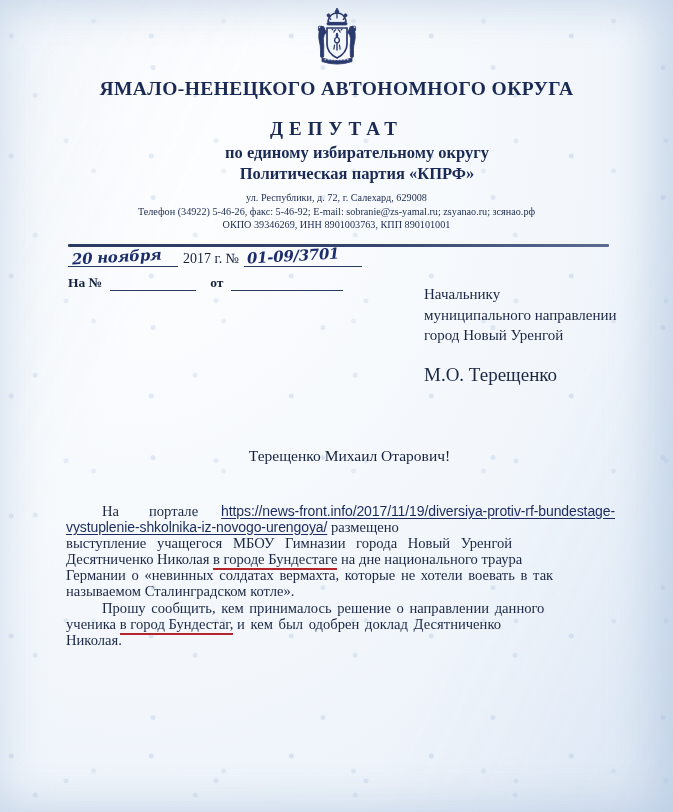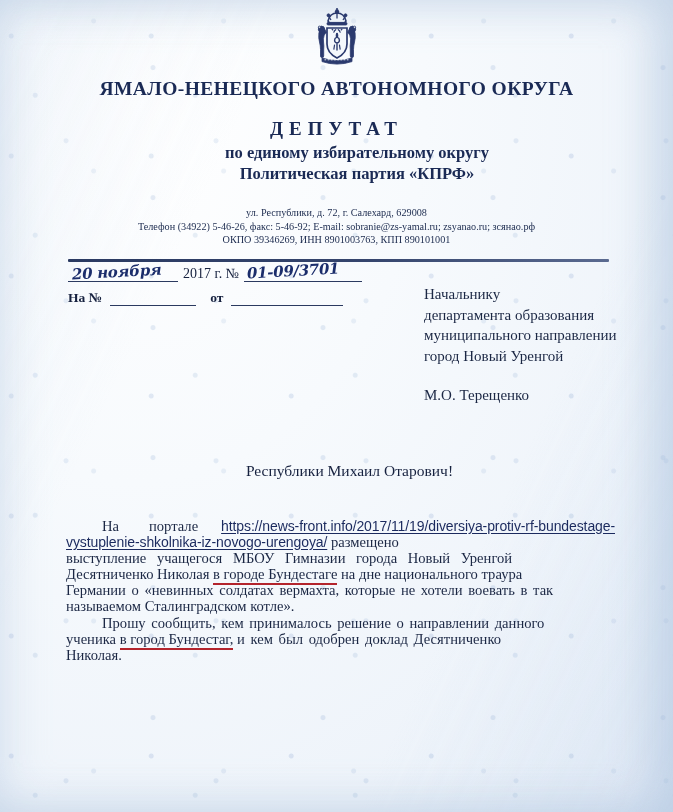--- a/index.html
+++ b/index.html
@@ -84,21 +84,21 @@
     color: #1a2a55;
     margin-top: 2px;
   }
   .dep-sub .ln { display: block; margin-left: 41px; }
 
   .contacts {
     text-align: center;
     font-size: 10.2px;
     line-height: 13.5px;
     color: #202f52;
-    margin-top: 22px;
+    margin-top: 7px;
   }
   .contacts .ln { display: block; }
 
   
   .rule {
     margin: 12px 64px 0 68px;
     height: 3px;
     background: linear-gradient(90deg, #2a3a62 0%, #35456d 55%, #5a6a90 100%);
     border-radius: 1px;
   }
@@ -148,21 +148,21 @@
     left: 424px;
     top: 284px;
     width: 240px;
     font-size: 15px;
     line-height: 20.5px;
     color: #1b2744;
   }
   .addressee .ln { display: block; }
   .addressee-name {
     margin-top: 19px;
-    font-size: 15px;
+    font-size: 19px;
   }
 
   
   .greeting {
     text-align: center;
     font-size: 15.5px;
     margin-top: 0;
     padding-left: 26px;
   }
 
@@ -284,28 +284,27 @@
       <div class="ref-line2">
         <span>На №</span>
         <span class="blank" style="width:86px; margin-left:8px;"></span>
         <span style="margin-left:14px;">от</span>
         <span class="blank" style="width:112px; margin-left:8px;"></span>
       </div>
     </div>
 
     <div class="addressee">
       <span class="ln">Начальнику</span>
-      <span class="ln">департамента образования</span>
       <span class="ln">муниципального направлении</span>
       <span class="ln">город Новый Уренгой</span>
       <span class="ln addressee-name">М.О. Терещенко</span>
     </div>
 
     <div style="height:150px;"></div>
-    <div class="greeting">Республики Михаил Отарович!</div>
+    <div class="greeting">Терещенко Михаил Отарович!</div>
 
     <div style="height:38px;"></div>
     <div class="body-text">
 
       <p>
         <span style="display:inline-block; width:36px;"></span><span class="spread1">На портале</span>
         <span class="url">https://news-front.info/2017/11/19/diversiya-protiv-rf-bundestage-vystuplenie-shkolnika-iz-novogo-urengoya/</span>
         <span>размещено</span>
       </p>
 

